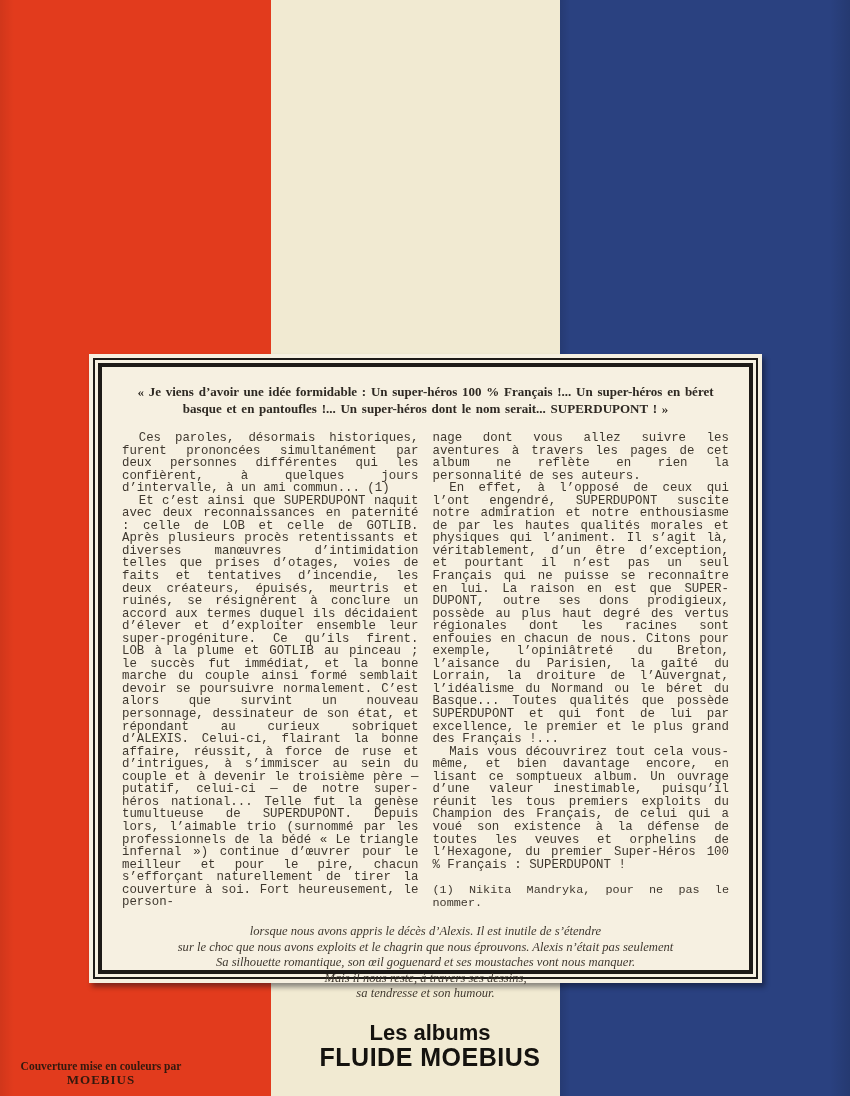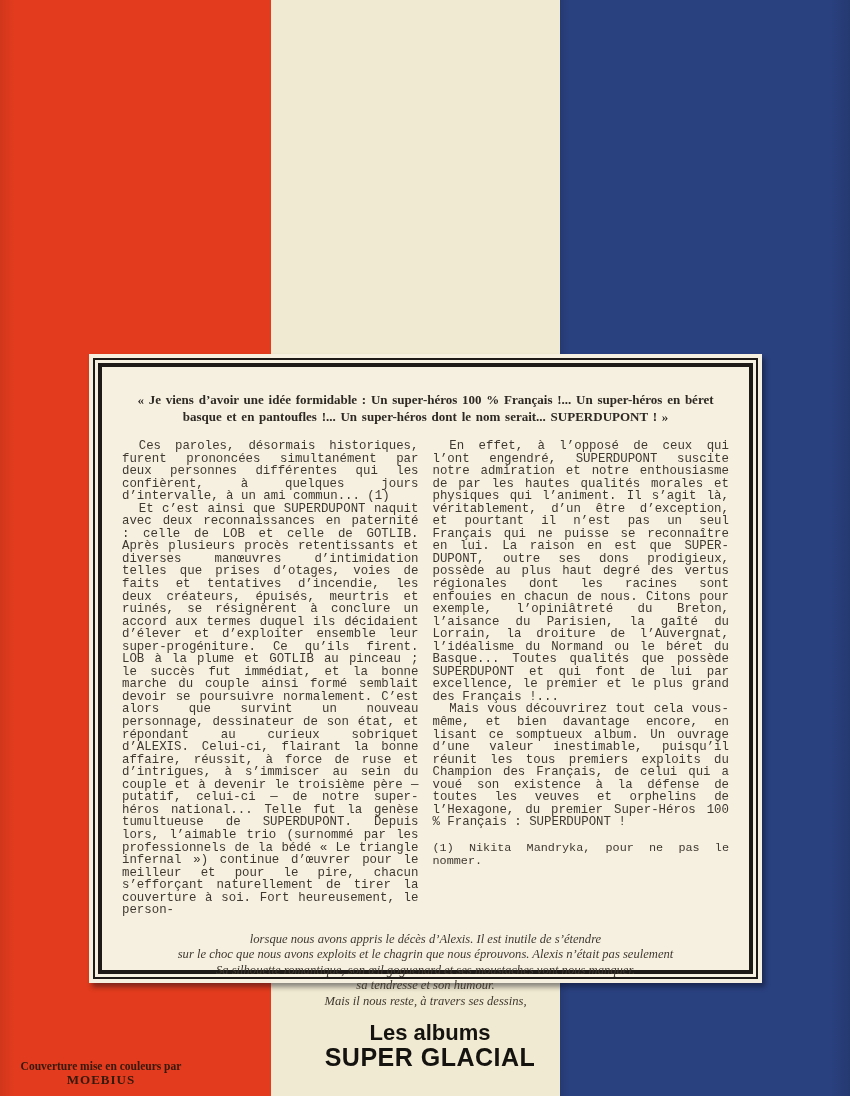--- a/index.html
+++ b/index.html
@@ -38,21 +38,21 @@
     padding: 16px 20px 0 20px;
     color: var(--text);
   }
 
   .quote {
     text-align: center;
     font-weight: bold;
     font-size: 13px;
     line-height: 17px;
     max-width: 612px;
-    margin: 8px auto 15px auto;
+    margin: 0 auto 15px auto;
     word-spacing: 1.5px;
     color: #2e2923;
   }
 
   .columns { display: flex; gap: 14px; }
   .col { flex: 1; text-align: justify; font-size: 12.4px; line-height: 12.55px; font-family: Liberation Mono, monospace; }
   .col p { text-indent: 1.35em; }
   .col p.cont { text-indent: 0; }
   .footnote { margin-top: 13px; font-size: 11.8px; text-indent: 0 !important; }
 
@@ -101,41 +101,42 @@
       <div class="frame-inner">
 
         <div class="quote">« Je viens d’avoir une idée formidable : Un super-héros 100 % Français !... Un super-héros en béret basque et en pantoufles !... Un super-héros dont le nom serait... SUPERDUPONT ! »</div>
 
         <div class="columns">
           <div class="col">
             <p>Ces paroles, désormais historiques, furent prononcées simultanément par deux personnes différentes qui les confièrent, à quelques jours d’intervalle, à un ami commun... (1)</p>
             <p>Et c’est ainsi que SUPERDUPONT naquit avec deux reconnaissances en paternité : celle de LOB et celle de GOTLIB. Après plusieurs procès retentissants et diverses manœuvres d’intimidation telles que prises d’otages, voies de faits et tentatives d’incendie, les deux créateurs, épuisés, meurtris et ruinés, se résignèrent à conclure un accord aux termes duquel ils décidaient d’élever et d’exploiter ensemble leur super-progéniture. Ce qu’ils firent. LOB à la plume et GOTLIB au pinceau ; le succès fut immédiat, et la bonne marche du couple ainsi formé semblait devoir se poursuivre normalement. C’est alors que survint un nouveau personnage, dessinateur de son état, et répondant au curieux sobriquet d’ALEXIS. Celui-ci, flairant la bonne affaire, réussit, à force de ruse et d’intrigues, à s’immiscer au sein du couple et à devenir le troisième père — putatif, celui-ci — de notre super-héros national... Telle fut la genèse tumultueuse de SUPERDUPONT. Depuis lors, l’aimable trio (surnommé par les professionnels de la bédé « Le triangle infernal ») continue d’œuvrer pour le meilleur et pour le pire, chacun s’efforçant naturellement de tirer la couverture à soi. Fort heureusement, le person-</p>
           </div>
           <div class="col">
+            <p class="cont">nage dont vous allez suivre les aventures à travers les pages de cet album ne reflète en rien la personnalité de ses auteurs.</p>
             <p>En effet, à l’opposé de ceux qui l’ont engendré, SUPERDUPONT suscite notre admiration et notre enthousiasme de par les hautes qualités morales et physiques qui l’animent. Il s’agit là, véritablement, d’un être d’exception, et pourtant il n’est pas un seul Français qui ne puisse se reconnaître en lui. La raison en est que SUPER­DUPONT, outre ses dons prodigieux, possède au plus haut degré des vertus régionales dont les racines sont enfouies en chacun de nous. Citons pour exemple, l’opiniâtreté du Breton, l’aisance du Parisien, la gaîté du Lorrain, la droiture de l’Auvergnat, l’idéalisme du Normand ou le béret du Basque... Toutes qualités que possède SUPER­DUPONT et qui font de lui par excellence, le premier et le plus grand des Français !...</p>
             <p>Mais vous découvrirez tout cela vous-même, et bien davantage encore, en lisant ce somptueux album. Un ouvrage d’une valeur inestimable, puisqu’il réunit les tous premiers exploits du Champion des Français, de celui qui a voué son existence à la défense de toutes les veuves et orphelins de l’Hexagone, du premier Super-Héros 100 % Français : SUPERDUPONT !</p>
             <p class="footnote">(1) Nikita Mandryka, pour ne pas le nommer.</p>
           </div>
         </div>
 
         <div class="memorial">
           <div>lorsque nous avons appris le décès d’Alexis. Il est inutile de s’étendre</div>
           <div>sur le choc que nous avons exploits et le chagrin que nous éprouvons. Alexis n’était pas seulement</div>
           <div>Sa silhouette romantique, son œil goguenard et ses moustaches vont nous manquer.</div>
+          <div>Mais il nous reste, à travers ses dessins,</div>
           <div>sa tendresse et son humour.</div>
-          <div>Mais il nous reste, à travers ses dessins,</div>
         </div>
 
       </div>
     </div>
   </div>
 
   <div class="publisher">
     <div class="line1">Les albums</div>
-    <div class="line2">SUPER GLACIAL</div>
+    <div class="line2">FLUIDE MOEBIUS</div>
   </div>
 
   <div class="credit">
     <div class="line1">Couverture mise en couleurs par</div>
     <div class="line2">MOEBIUS</div>
   </div>
 
 </div>
 
 </body></html>

